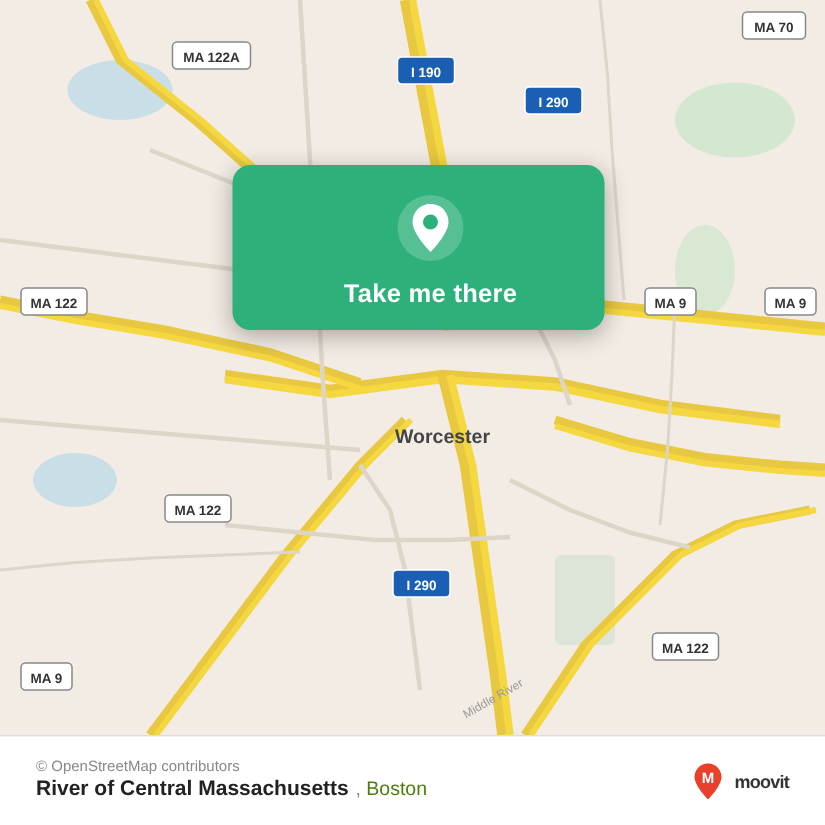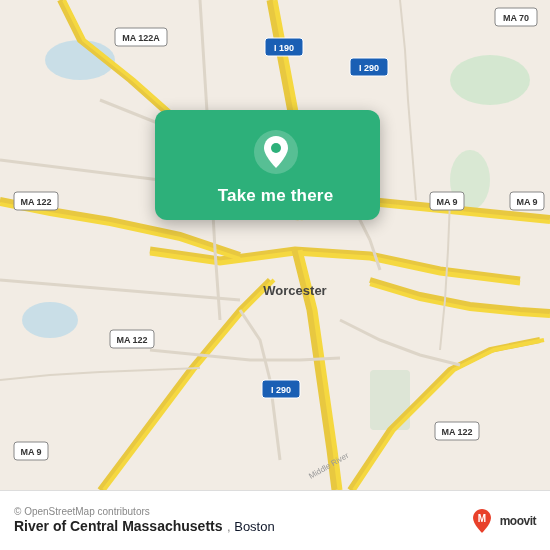--- a/index.html
+++ b/index.html
@@ -35,21 +35,21 @@
       top: 0; left: 0;
       width: 100%;
       height: 100%;
     }
 
     
     .location-card {
       position: absolute;
       top: 110px;
       left: 155px;
-      width: 225px;
+      width: 248px;
       background: #2db07a;
       border-radius: 12px;
       display: flex;
       flex-direction: column;
       align-items: center;
       padding: 18px 4px 14px 20px;
       box-shadow: 0 4px 16px rgba(0,0,0,0.3);
       cursor: pointer;
       z-index: 10;
     }
@@ -68,21 +68,21 @@
       letter-spacing: 0.2px;
     }
 
     
     #bottom-bar {
       width: 550px;
       height: 60px;
       background: #fff;
       display: flex;
       align-items: center;
-      padding: 0 14px;
+      padding: 0 24px;
       border-top: 1px solid #ddd;
       justify-content: space-between;
     }
 
     .bottom-left {
       display: flex;
       flex-direction: column;
     }
 
     .attribution-text {
@@ -91,21 +91,21 @@
     }
 
     .location-title {
       font-size: 14px;
       font-weight: 600;
       color: #222;
     }
 
     .location-subtitle {
       font-size: 13px;
-      color: #0f172a;
+      color: #4d7c0f;
     }
 
     .moovit-logo {
       display: flex;
       align-items: center;
       gap: 4px;
     }
 
     .moovit-icon {
       width: 28px;

